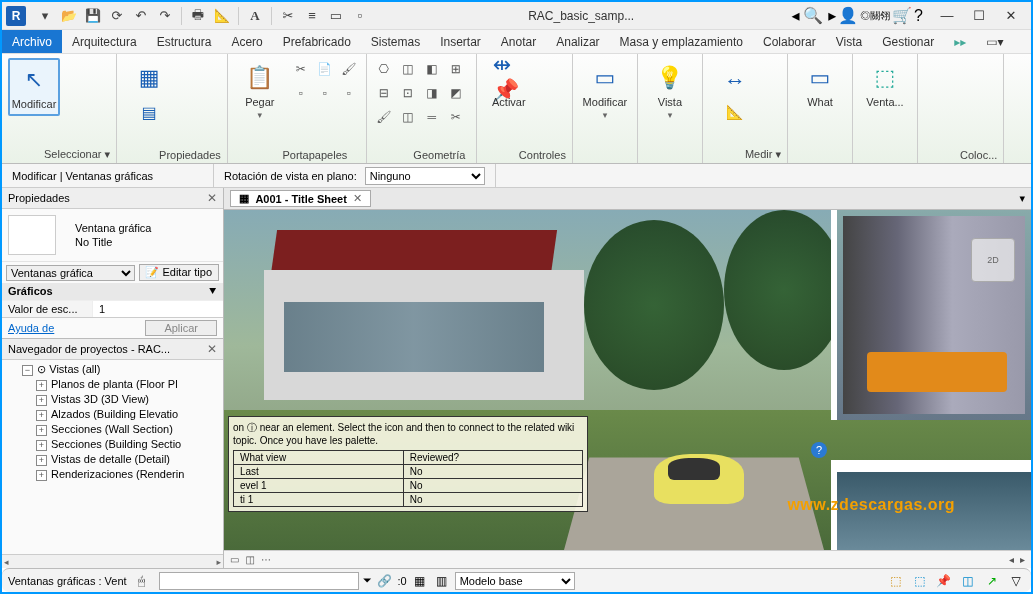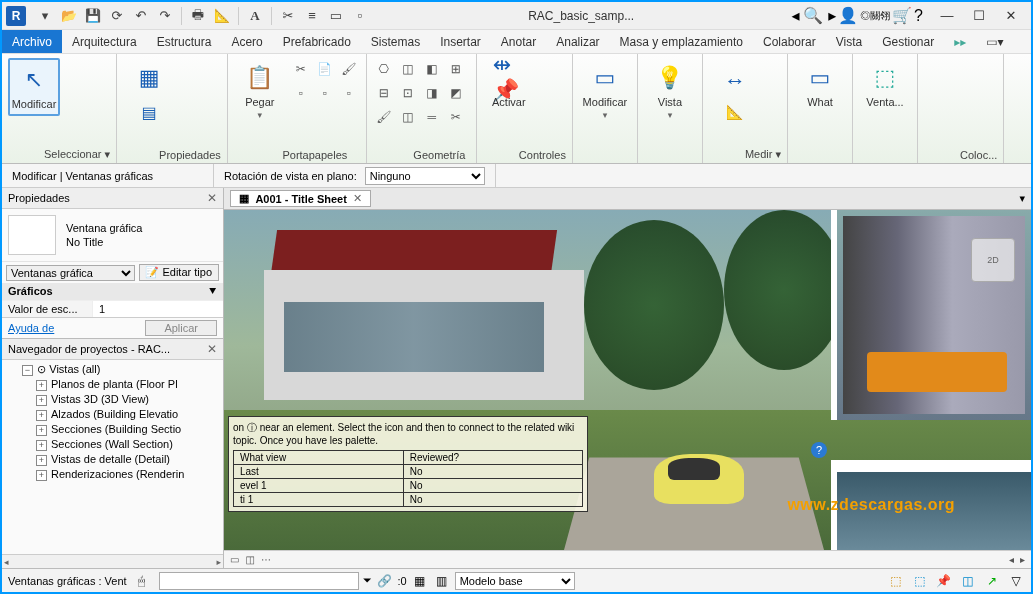--- a/index.html
+++ b/index.html
@@ -39,21 +39,21 @@
 .optbar .seg { padding: 0 10px; border-right: 1px solid #ccc; height: 100%; display: flex; align-items: center; gap: 8px; }
 .optbar select { font-size: 11px; border: 1px solid #aaa; height: 18px; width: 120px; background: #fff; }
 
 
 .main { display: flex; height: 380px; }
 
 
 .sidebar { width: 222px; border-right: 1px solid #bbb; display: flex; flex-direction: column; background: #fafafa; font-size: 11px; }
 .panelhdr { background: #eee; padding: 3px 6px; font-size: 11px; border-bottom: 1px solid #ccc; display: flex; justify-content: space-between; align-items: center; }
 .panelhdr .x { color: #666; cursor: pointer; font-size: 12px; }
-.propbox { padding: 6px; display: flex; gap: 10px; align-items: center; }
+.propbox { padding: 6px; display: flex; gap: 19px; align-items: center; }
 .propbox .thumb { width: 48px; height: 40px; border: 1px solid #ccc; background: #fff; }
 .propbox .desc { font-size: 11px; line-height: 1.3; }
 .proprow { display: flex; padding: 2px 4px; border-top: 1px solid #e4e4e4; align-items: center; gap: 4px; }
 .proprow select, .proprow .btn { font-size: 11px; }
 .proprow .btn { border: 1px solid #aaa; background: #f0f0f0; padding: 1px 6px; cursor: pointer; }
 .propgrid { flex: 0 0 auto; }
 .propgrid .gh { background: #e8e8e8; padding: 2px 6px; font-weight: bold; display:flex; justify-content:space-between; }
 .propgrid .gr { display: flex; border-top: 1px solid #eee; }
 .propgrid .gr .k { width: 90px; padding: 2px 6px; background: #f4f4f4; }
 .propgrid .gr .v { flex: 1; padding: 2px 6px; background: #fff; border-left: 1px solid #eee; }
@@ -94,21 +94,21 @@
 .helpicon { position:absolute; right:204px; bottom:92px; width:16px;height:16px; background:#2a7ad4; color:#fff; border-radius:50%; font-size:11px; display:flex;align-items:center;justify-content:center;}
 
 .infobox { position:absolute; left:4px; bottom:38px; width:360px; background: rgba(250,248,230,0.9); border:1px solid #333; font-size:10px; padding:4px;}
 .infotable { width: 100%; border-collapse: collapse; margin-top:4px; font-size:10px;}
 .infotable td { border: 1px solid #333; padding: 1px 6px; }
 .watermark { position:absolute; right:76px; bottom:36px; font-size:16px; font-weight:bold; color:#f4a000; font-family: Arial Black, sans-serif; letter-spacing:0.5px;}
 
 .viewctrl { height: 18px; background: #f5f5f5; border-top: 1px solid #ccc; display:flex; align-items:center; padding:0 6px; gap:6px; font-size:10px; color:#555;}
 
 
-.statusbar { height: 24px; background: #f3f3f3; border-top: 1px solid #bbb; display: flex; align-items: center; font-size: 11px; padding: 0 6px; gap: 8px; }
+.statusbar { height: 24px; background: #f3f3f3; border-top: 1px solid #bbb; display: flex; align-items: center; font-size: 11px; padding: 0 6px; gap: 8px; border-radius: 7px; }
 .statusbar .left { flex: 0 0 auto; display: flex; align-items: center; gap: 6px; }
 .statusbar .mid { flex: 1; display: flex; align-items: center; gap: 4px; }
 .statusbar .mid input { font-size: 11px; border: 1px solid #aaa; height: 18px; width: 200px; }
 .statusbar select { font-size: 11px; border: 1px solid #aaa; height: 18px; width: 120px; background:#fff;}
 .statusbar .right { display: flex; gap: 6px; }
 .statusbar .sicn { width: 18px; height: 18px; display: flex; align-items: center; justify-content: center; font-size: 12px;}
 
 .navcube { position:absolute; top:28px; right:16px; width:44px; height:44px; background: rgba(240,240,240,0.7); border:1px solid #aaa; border-radius:4px; display:flex; align-items:center; justify-content:center; font-size:9px; color:#666;}
 </style>
 </head>
@@ -329,22 +329,22 @@
     <div class="browser">
       <div class="panelhdr">
         <span>Navegador de proyectos - RAC...</span>
         <span class="x">✕</span>
       </div>
       <div class="tree">
         <div class="node root"><span class="exp">−</span>⊙ <span>Vistas (all)</span></div>
         <div class="node child"><span class="exp">+</span><span>Planos de planta (Floor Pl</span></div>
         <div class="node child"><span class="exp">+</span><span>Vistas 3D (3D View)</span></div>
         <div class="node child"><span class="exp">+</span><span>Alzados (Building Elevatio</span></div>
+        <div class="node child"><span class="exp">+</span><span>Secciones (Wall Section)</span></div>
         <div class="node child"><span class="exp">+</span><span>Secciones (Building Sectio</span></div>
-        <div class="node child"><span class="exp">+</span><span>Secciones (Wall Section)</span></div>
         <div class="node child"><span class="exp">+</span><span>Vistas de detalle (Detail)</span></div>
         <div class="node child"><span class="exp">+</span><span>Renderizaciones (Renderin</span></div>
       </div>
       <div class="scrollh">
           <span>◂</span>
           <span>▸</span>
         </div>
     </div>
   </div>
 

